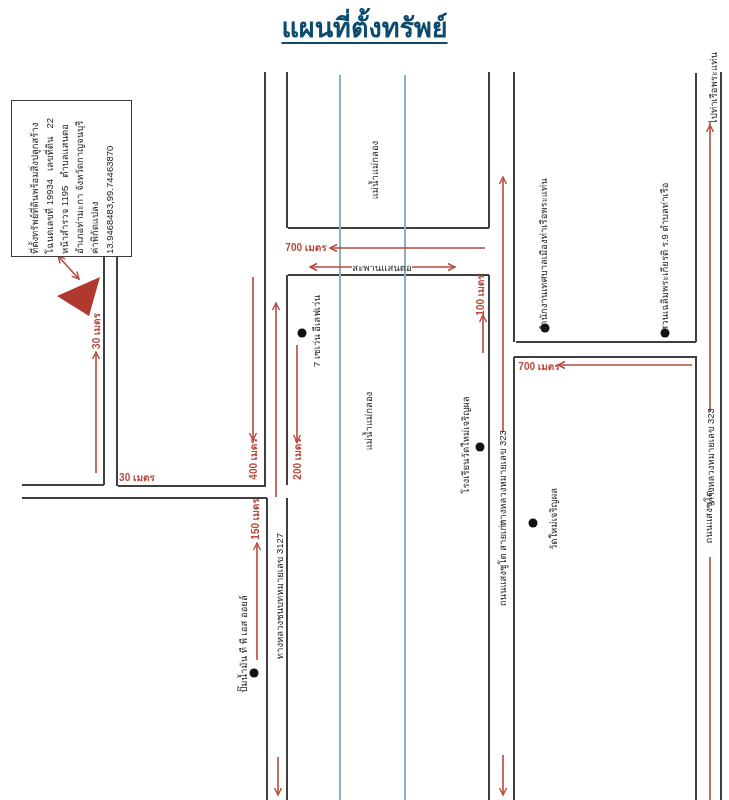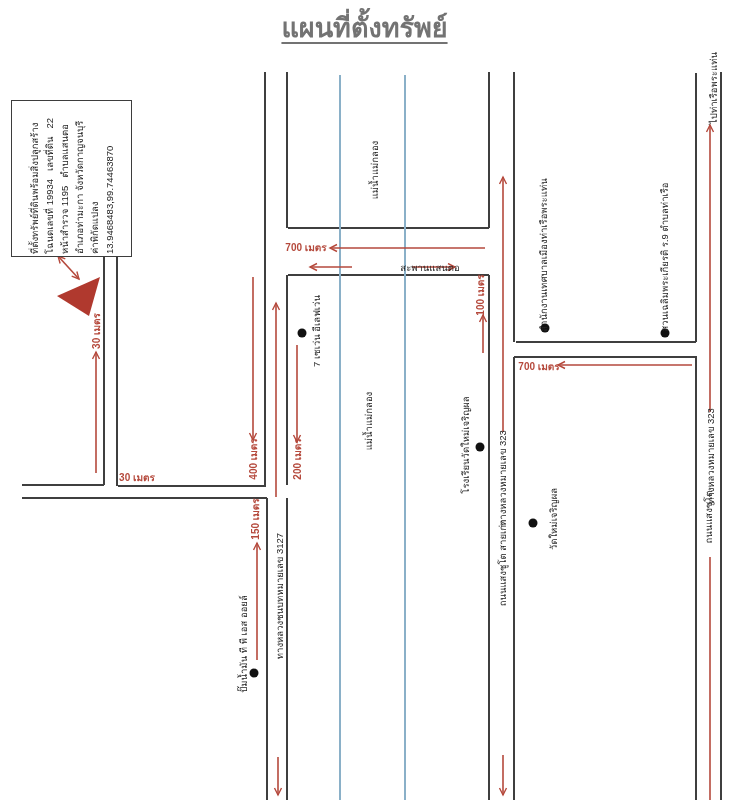--- a/index.html
+++ b/index.html
@@ -2,21 +2,21 @@
 <html><head>
 <meta charset="utf-8">
 <style>
   html,body{margin:0;padding:0;background:#ffffff;}
   .stage{
     position:relative;width:729px;height:800px;background:#ffffff;
     font-family:"Liberation Sans",sans-serif;overflow:hidden;
   }
   .page-title{
     position:absolute;left:0;right:0;top:6px;text-align:center;
-    font-size:27px;font-weight:bold;color:#737373;
+    font-size:27px;font-weight:bold;color:#0c4a6e;
     text-decoration:underline;text-decoration-thickness:2px;text-underline-offset:5px;
   }
   #map-svg{position:absolute;left:0;top:0;}
   .infobox{
     position:absolute;left:11px;top:100px;width:119px;height:155px;
     border:1px solid #3d3d3d;background:#fff;
   }
   .infobox-inner{
     position:absolute;left:50%;top:50%;width:150px;
     transform:translate(-50%,-50%) rotate(-90deg);
@@ -109,21 +109,21 @@
 
   <div id="labels-layer">
       <div class="maplabel red" style="left: 96px; top: 331px; transform: translate(-50%, -50%) rotate(-90deg);">30 เมตร</div>
       <div class="maplabel red" style="left: 137px; top: 477px; transform: translate(-50%, -50%) rotate(0deg);">30 เมตร</div>
       <div class="maplabel red" style="left: 253px; top: 459px; transform: translate(-50%, -50%) rotate(-90deg);">400 เมตร</div>
       <div class="maplabel red" style="left: 297px; top: 459px; transform: translate(-50%, -50%) rotate(-90deg);">200 เมตร</div>
       <div class="maplabel red" style="left: 255px; top: 519px; transform: translate(-50%, -50%) rotate(-90deg);">150 เมตร</div>
       <div class="maplabel red" style="left: 306px; top: 247px; transform: translate(-50%, -50%) rotate(0deg);">700 เมตร</div>
       <div class="maplabel red" style="left: 480px; top: 295px; transform: translate(-50%, -50%) rotate(-90deg);">100 เมตร</div>
       <div class="maplabel red" style="left: 539px; top: 366px; transform: translate(-50%, -50%) rotate(0deg);">700 เมตร</div>
-      <div class="maplabel" style="left: 382px; top: 267px; transform: translate(-50%, -50%) rotate(0deg); margin-left: 48px;">สะพานแสนตอ</div>
+      <div class="maplabel" style="left: 382px; top: 267px; transform: translate(-50%, -50%) rotate(0deg);">สะพานแสนตอ</div>
       <div class="maplabel" style="left: 374px; top: 170px; transform: translate(-50%, -50%) rotate(-90deg);">แม่น้ำแม่กลอง</div>
       <div class="maplabel" style="left: 368px; top: 421px; transform: translate(-50%, -50%) rotate(-90deg);">แม่น้ำแม่กลอง</div>
       <div class="maplabel" style="left: 502px; top: 478px; transform: translate(-50%, -50%) rotate(-90deg);">ทางหลวงหมายเลข 323</div>
       <div class="maplabel" style="left: 502px; top: 563px; transform: translate(-50%, -50%) rotate(-90deg);">ถนนแสงชูโต สายเก่า</div>
       <div class="maplabel" style="left: 710px; top: 456px; transform: translate(-50%, -50%) rotate(-90deg);">ทางหลวงหมายเลข 323</div>
       <div class="maplabel" style="left: 708px; top: 517px; transform: translate(-50%, -50%) rotate(-90deg);">ถนนแสงชูโต</div>
       <div class="maplabel" style="left: 279px; top: 596px; transform: translate(-50%, -50%) rotate(-90deg);">ทางหลวงชนบทหมายเลข 3127</div>
       <div class="maplabel" style="left: 713px; top: 88px; transform: translate(-50%, -50%) rotate(-90deg);">ไปท่าเรือพระแท่น</div>
       <div class="maplabel" style="left: 316px; top: 331px; transform: translate(-50%, -50%) rotate(-90deg);">7 เซเว่น อีเลฟเว่น</div>
       <div class="maplabel" style="left: 465px; top: 445px; transform: translate(-50%, -50%) rotate(-90deg);">โรงเรียนวัดใหม่เจริญผล</div>

